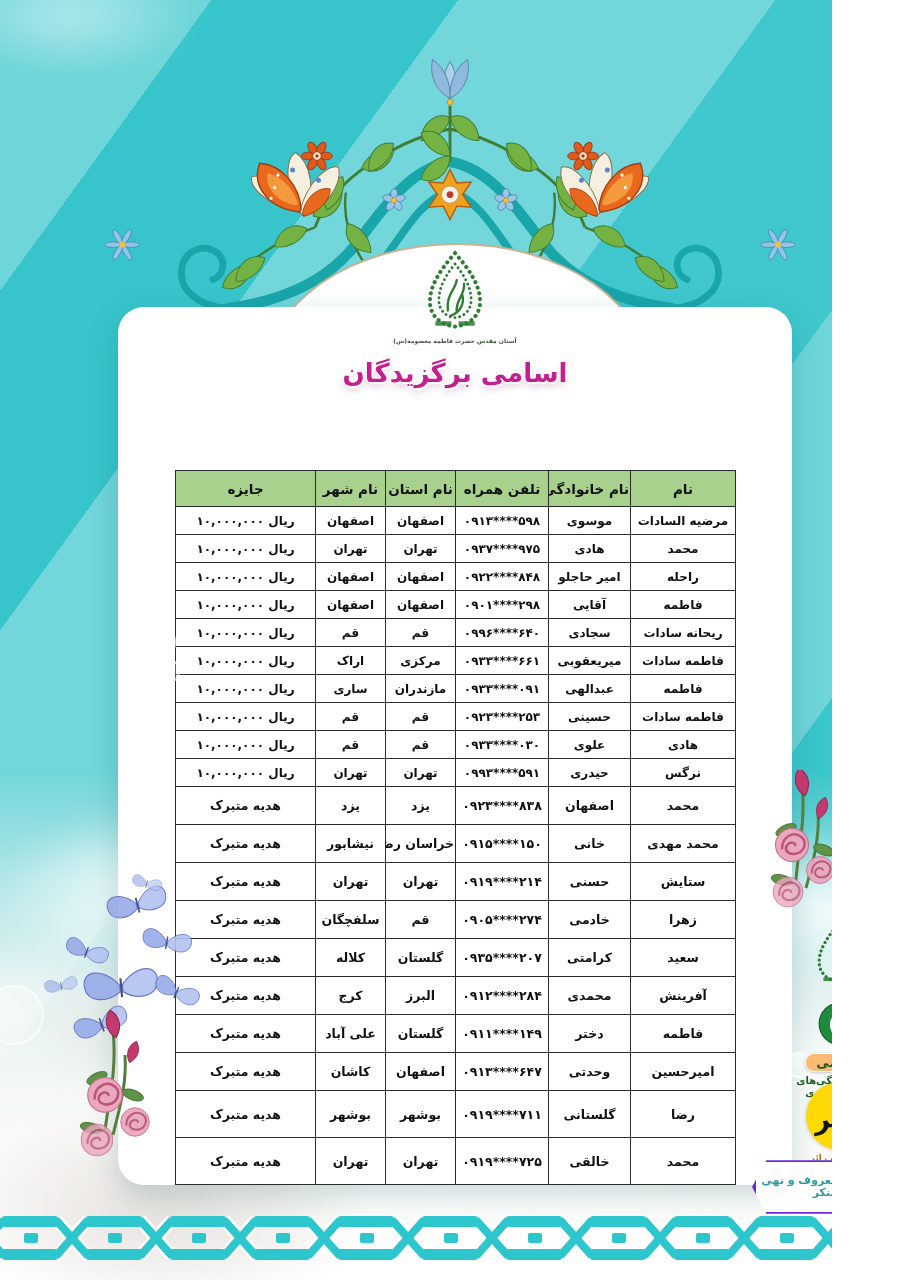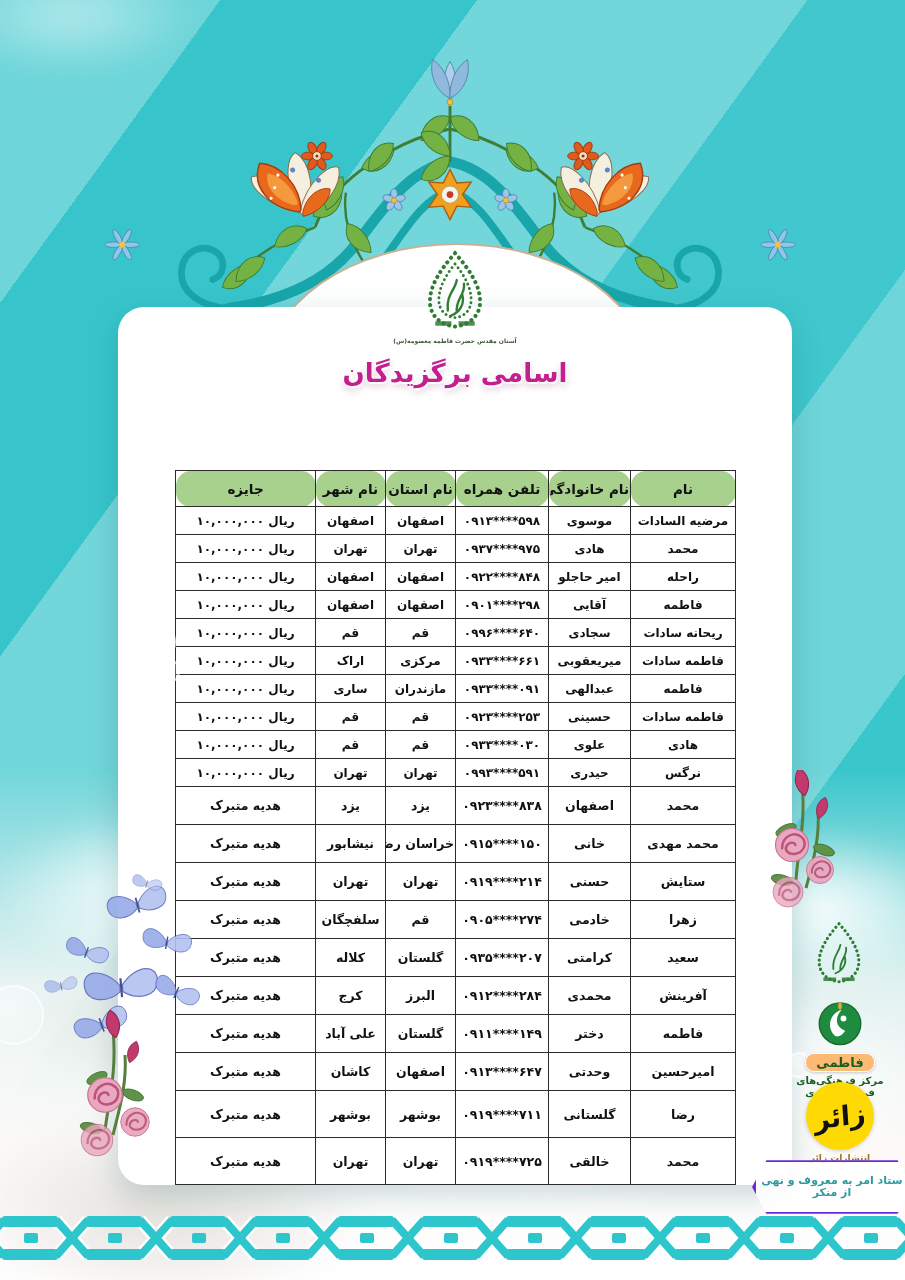--- a/index.html
+++ b/index.html
@@ -1,17 +1,17 @@
 <!DOCTYPE html>
 <html lang="fa"><head>
 <meta charset="utf-8">
 <style>
   html,body{margin:0;padding:0;}
   body{width:905px;height:1280px;overflow:hidden;font-family:"DejaVu Sans",sans-serif;}
-  .stage{position:relative;width:905px;height:1280px;overflow:hidden;background:#2fc3c9;}
+  .stage{position:relative;width:832px;height:1280px;overflow:hidden;background:#2fc3c9;}
 
   
   .bg{position:absolute;inset:0;z-index:0;
       background:linear-gradient(126deg,
         rgba(255,255,255,.30) 0 12%,
         rgba(255,255,255,.04) 12% 26%,
         rgba(255,255,255,.32) 26% 44%,
         rgba(255,255,255,.08) 44% 60%,
         rgba(255,255,255,.30) 60% 76%,
         rgba(255,255,255,.05) 76% 100%), #2fc3c9;}
@@ -38,21 +38,21 @@
   .logo-caption{font-size:6px;line-height:7px;color:#3c5438;font-weight:bold;margin-top:1px;}
 
   .title{position:absolute;left:168px;top:356px;width:574px;z-index:5;text-align:center;direction:rtl;
       color:#c41f8e;font-weight:800;font-size:26px;line-height:35px;
       text-shadow:0 0 2px #fff,0 0 4px #fff,1px 2px 0 rgba(255,255,255,.9),0 4px 7px rgba(110,20,80,.25);}
 
   table.winners{position:absolute;left:175px;top:470px;width:560px;z-index:5;direction:rtl;
       border-collapse:collapse;table-layout:fixed;background:#fff;font-family:"DejaVu Sans",sans-serif;}
   table.winners th,table.winners td{border:1.3px solid #2b2b2b;text-align:center;vertical-align:middle;
       font-weight:bold;color:#111;overflow:hidden;white-space:nowrap;}
-  table.winners th{background:#a9d18e;height:33px;font-size:13.5px;border-radius:15px;}
+  table.winners th{background:#a9d18e;height:33px;font-size:13.5px;}
   table.winners td{font-size:12.5px;}
   tr.r-s td{height:25px;font-size:12px;}
   tr.r-m td{height:35px;}
   tr.r-l td{height:44px;}
 
   .side-logos{position:absolute;z-index:7;text-align:center;}
   .fatemi-badge{display:inline-block;background:#fdba74;border:1.5px solid #fff;border-radius:9px;
       padding:1px 10px;color:#1b5e20;font-weight:800;font-size:13px;box-shadow:0 1px 3px rgba(0,0,0,.2);}
   .fatemi-caption{direction:rtl;font-size:10px;line-height:12px;color:#1b5e20;font-weight:bold;margin-top:3px;}
   .zaer-circle{width:68px;height:68px;border-radius:50%;background:#ffd903;margin:0 auto;

